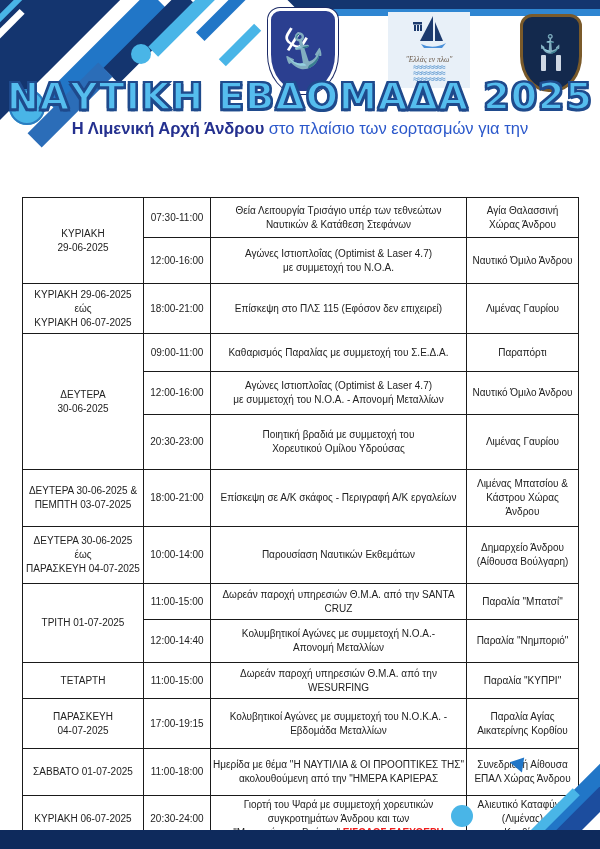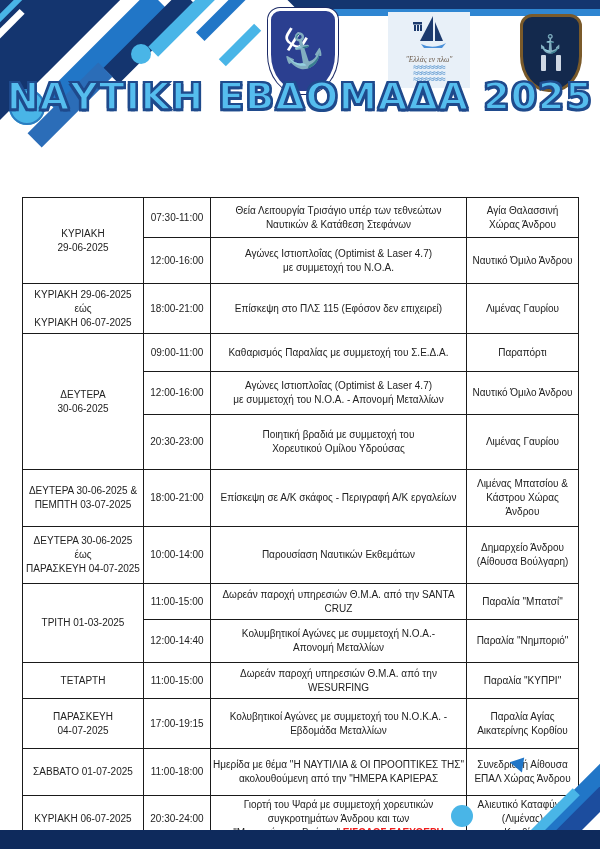--- a/index.html
+++ b/index.html
@@ -105,20 +105,21 @@
       <span class="towers">
           <span class="tower"></span>
           <span class="tower"></span>
         </span>
     </div>
   </div>
 
   <div class="title">ΝΑΥΤΙΚΗ ΕΒΔΟΜΑΔΑ 2025</div>
 
   <div class="intro">
+    <div><b>Η Λιμενική Αρχή Άνδρου</b><span> στο πλαίσιο των εορτασμών για την</span></div>
   </div>
 
   <table class="sched">
     <colgroup>
         <col style="width:121px">
         <col style="width:67px">
         <col style="width:256px">
         <col style="width:112px">
       </colgroup>
     <tbody>
@@ -176,21 +177,21 @@
       <tr style="height:57px">
         <td class="datec">ΔΕΥΤΕΡΑ 30-06-2025
 έως
 ΠΑΡΑΣΚΕΥΗ 04-07-2025</td>
         <td>10:00-14:00</td>
         <td>Παρουσίαση Ναυτικών Εκθεμάτων</td>
         <td>Δημαρχείο Άνδρου
 (Αίθουσα Βούλγαρη)</td>
       </tr>
       <tr style="height:36px">
-        <td class="datec" rowspan="2">ΤΡΙΤΗ 01-03-2025</td>
+        <td class="datec" rowspan="2">ΤΡΙΤΗ 01-07-2025</td>
         <td>11:00-15:00</td>
         <td>Δωρεάν παροχή υπηρεσιών Θ.Μ.Α. από την SANTA CRUZ</td>
         <td>Παραλία "Μπατσί"</td>
       </tr>
       <tr style="height:43px">
         <td>12:00-14:40</td>
         <td>Κολυμβητικοί Αγώνες με συμμετοχή Ν.Ο.Α.-
 Απονομή Μεταλλίων</td>
         <td>Παραλία "Νημποριό"</td>
       </tr>

